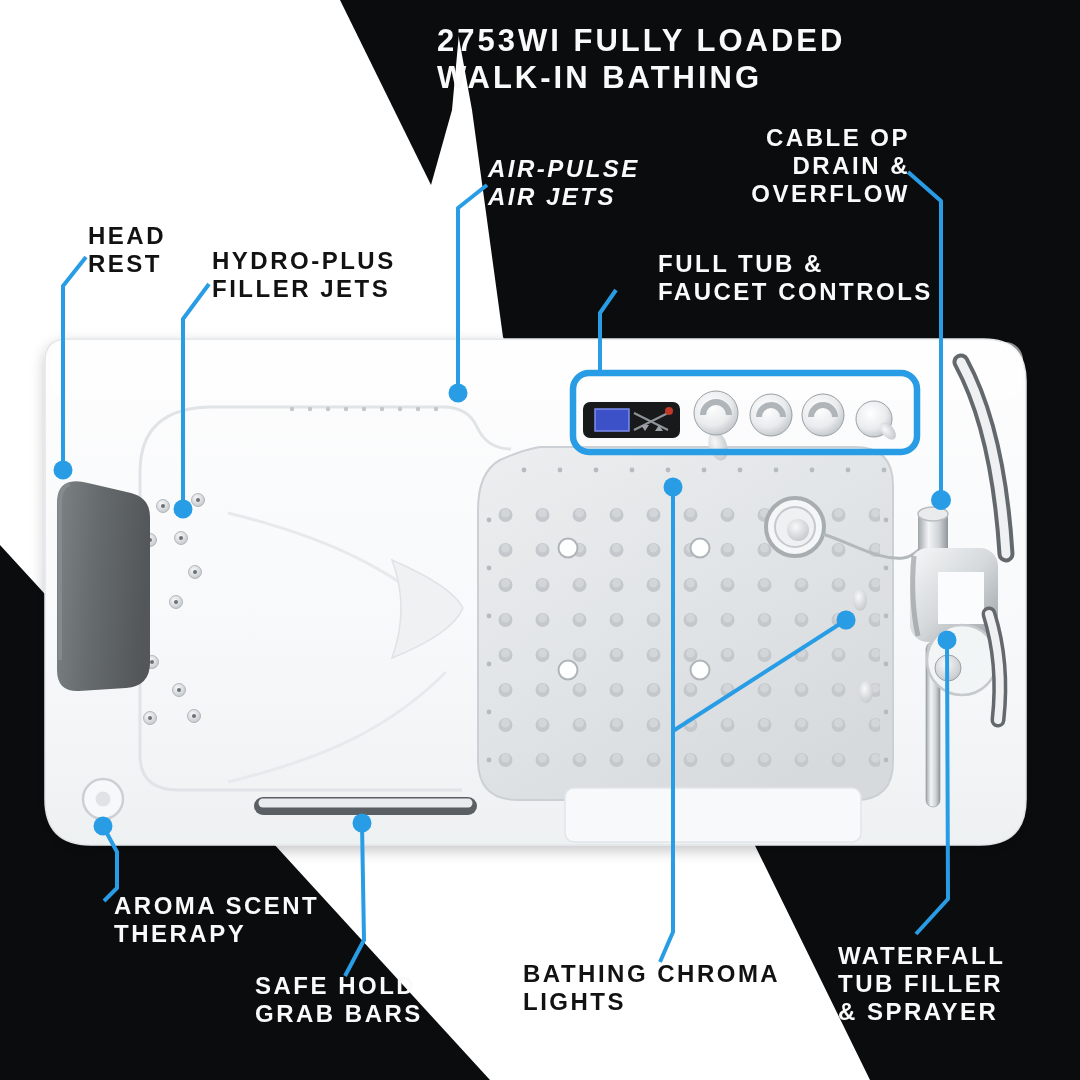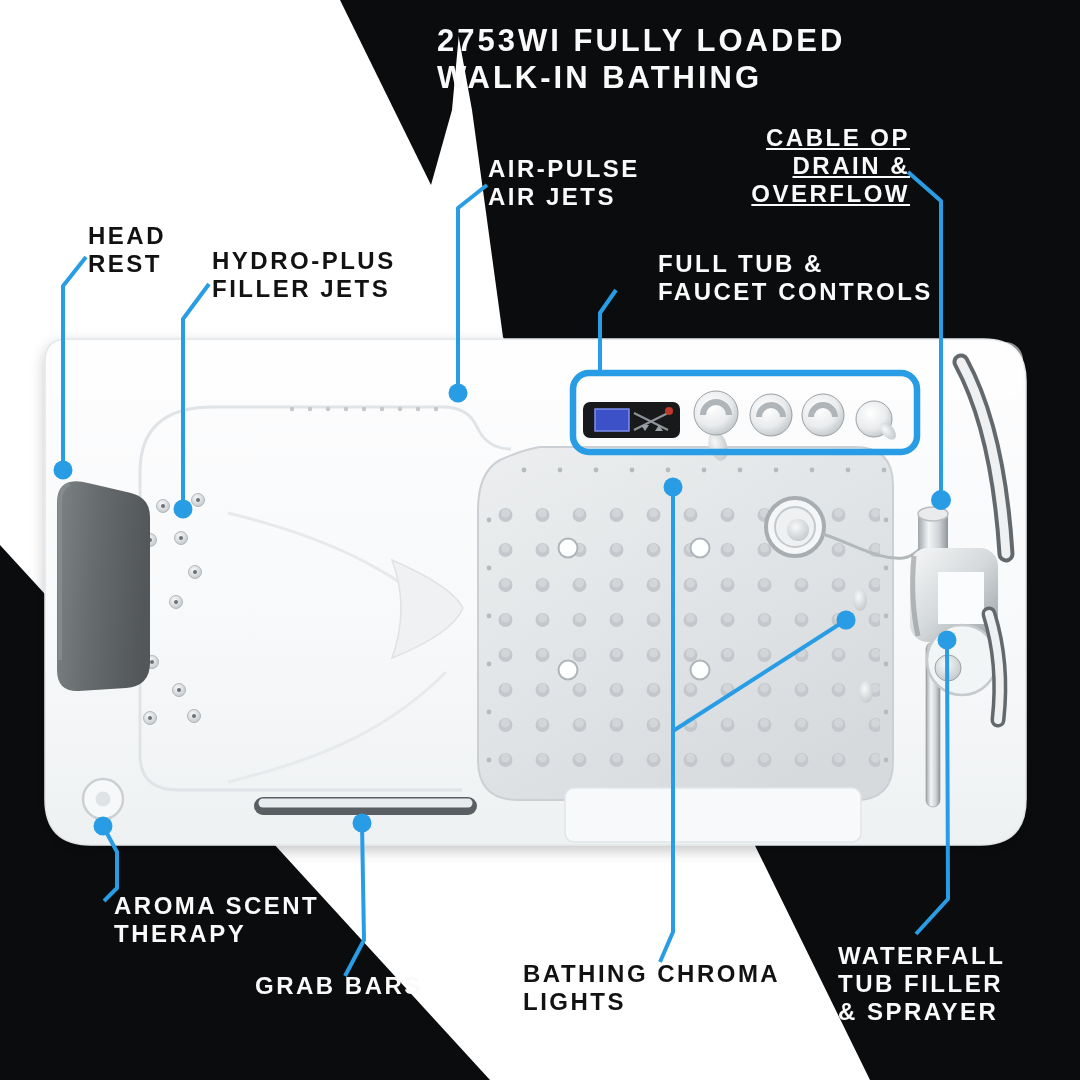--- a/index.html
+++ b/index.html
@@ -3,21 +3,21 @@
 <meta charset="utf-8">
 <style>
   html,body{margin:0;padding:0;background:#888;}
   #stage{position:relative;width:1080px;height:1080px;overflow:hidden;background:#15803d;
          font-family:"Liberation Sans", sans-serif;}
   #scene{position:absolute;left:0;top:0;}
   .lbl{position:absolute;font-weight:bold;font-size:24px;line-height:28px;letter-spacing:2.5px;
        color:#121212;white-space:nowrap;}
   .lbl span{display:block;}
   .light{color:#fafafa;}
-  .right{text-align:right;text-decoration:underline;}
+  .right{text-align:right;}
   .center{}
   #title{position:absolute;left:437px;top:22px;font-weight:bold;font-size:31px;line-height:37px;
          letter-spacing:3px;color:#fafafa;white-space:nowrap;}
   #title span{display:block;}
 </style>
 </head>
 <body>
 
 <div id="stage">
 
@@ -271,21 +271,21 @@
 <div class="lbl" style="left:88px;top:222px;">
   <span>HEAD</span>
   <span>REST</span>
 </div>
 
 <div class="lbl" style="left:212px;top:247px;">
   <span>HYDRO-PLUS</span>
   <span>FILLER JETS</span>
 </div>
 
-<div class="lbl light" style="left:488px;top:155px;">
+<div class="lbl light" style="left:488px;top:155px;font-style:italic;">
   <span>AIR-PULSE</span>
   <span>AIR JETS</span>
 </div>
 
 <div class="lbl light right" style="left:698px;top:124px;width:212px;">
   <span>CABLE OP</span>
   <span>DRAIN &amp;</span>
   <span>OVERFLOW</span>
 </div>
 
@@ -293,20 +293,21 @@
   <span>FULL TUB &amp;</span>
   <span>FAUCET CONTROLS</span>
 </div>
 
 <div class="lbl light" style="left:114px;top:892px;">
   <span>AROMA SCENT</span>
   <span>THERAPY</span>
 </div>
 
 <div class="lbl light" style="left:255px;top:972px;">
+  <span>SAFE HOLD</span>
   <span>GRAB BARS</span>
 </div>
 
 <div class="lbl" style="left:523px;top:960px;">
   <span>BATHING CHROMA</span>
   <span>LIGHTS</span>
 </div>
 
 <div class="lbl light center" style="left:838px;top:942px;width:186px;">
   <span>WATERFALL</span>

